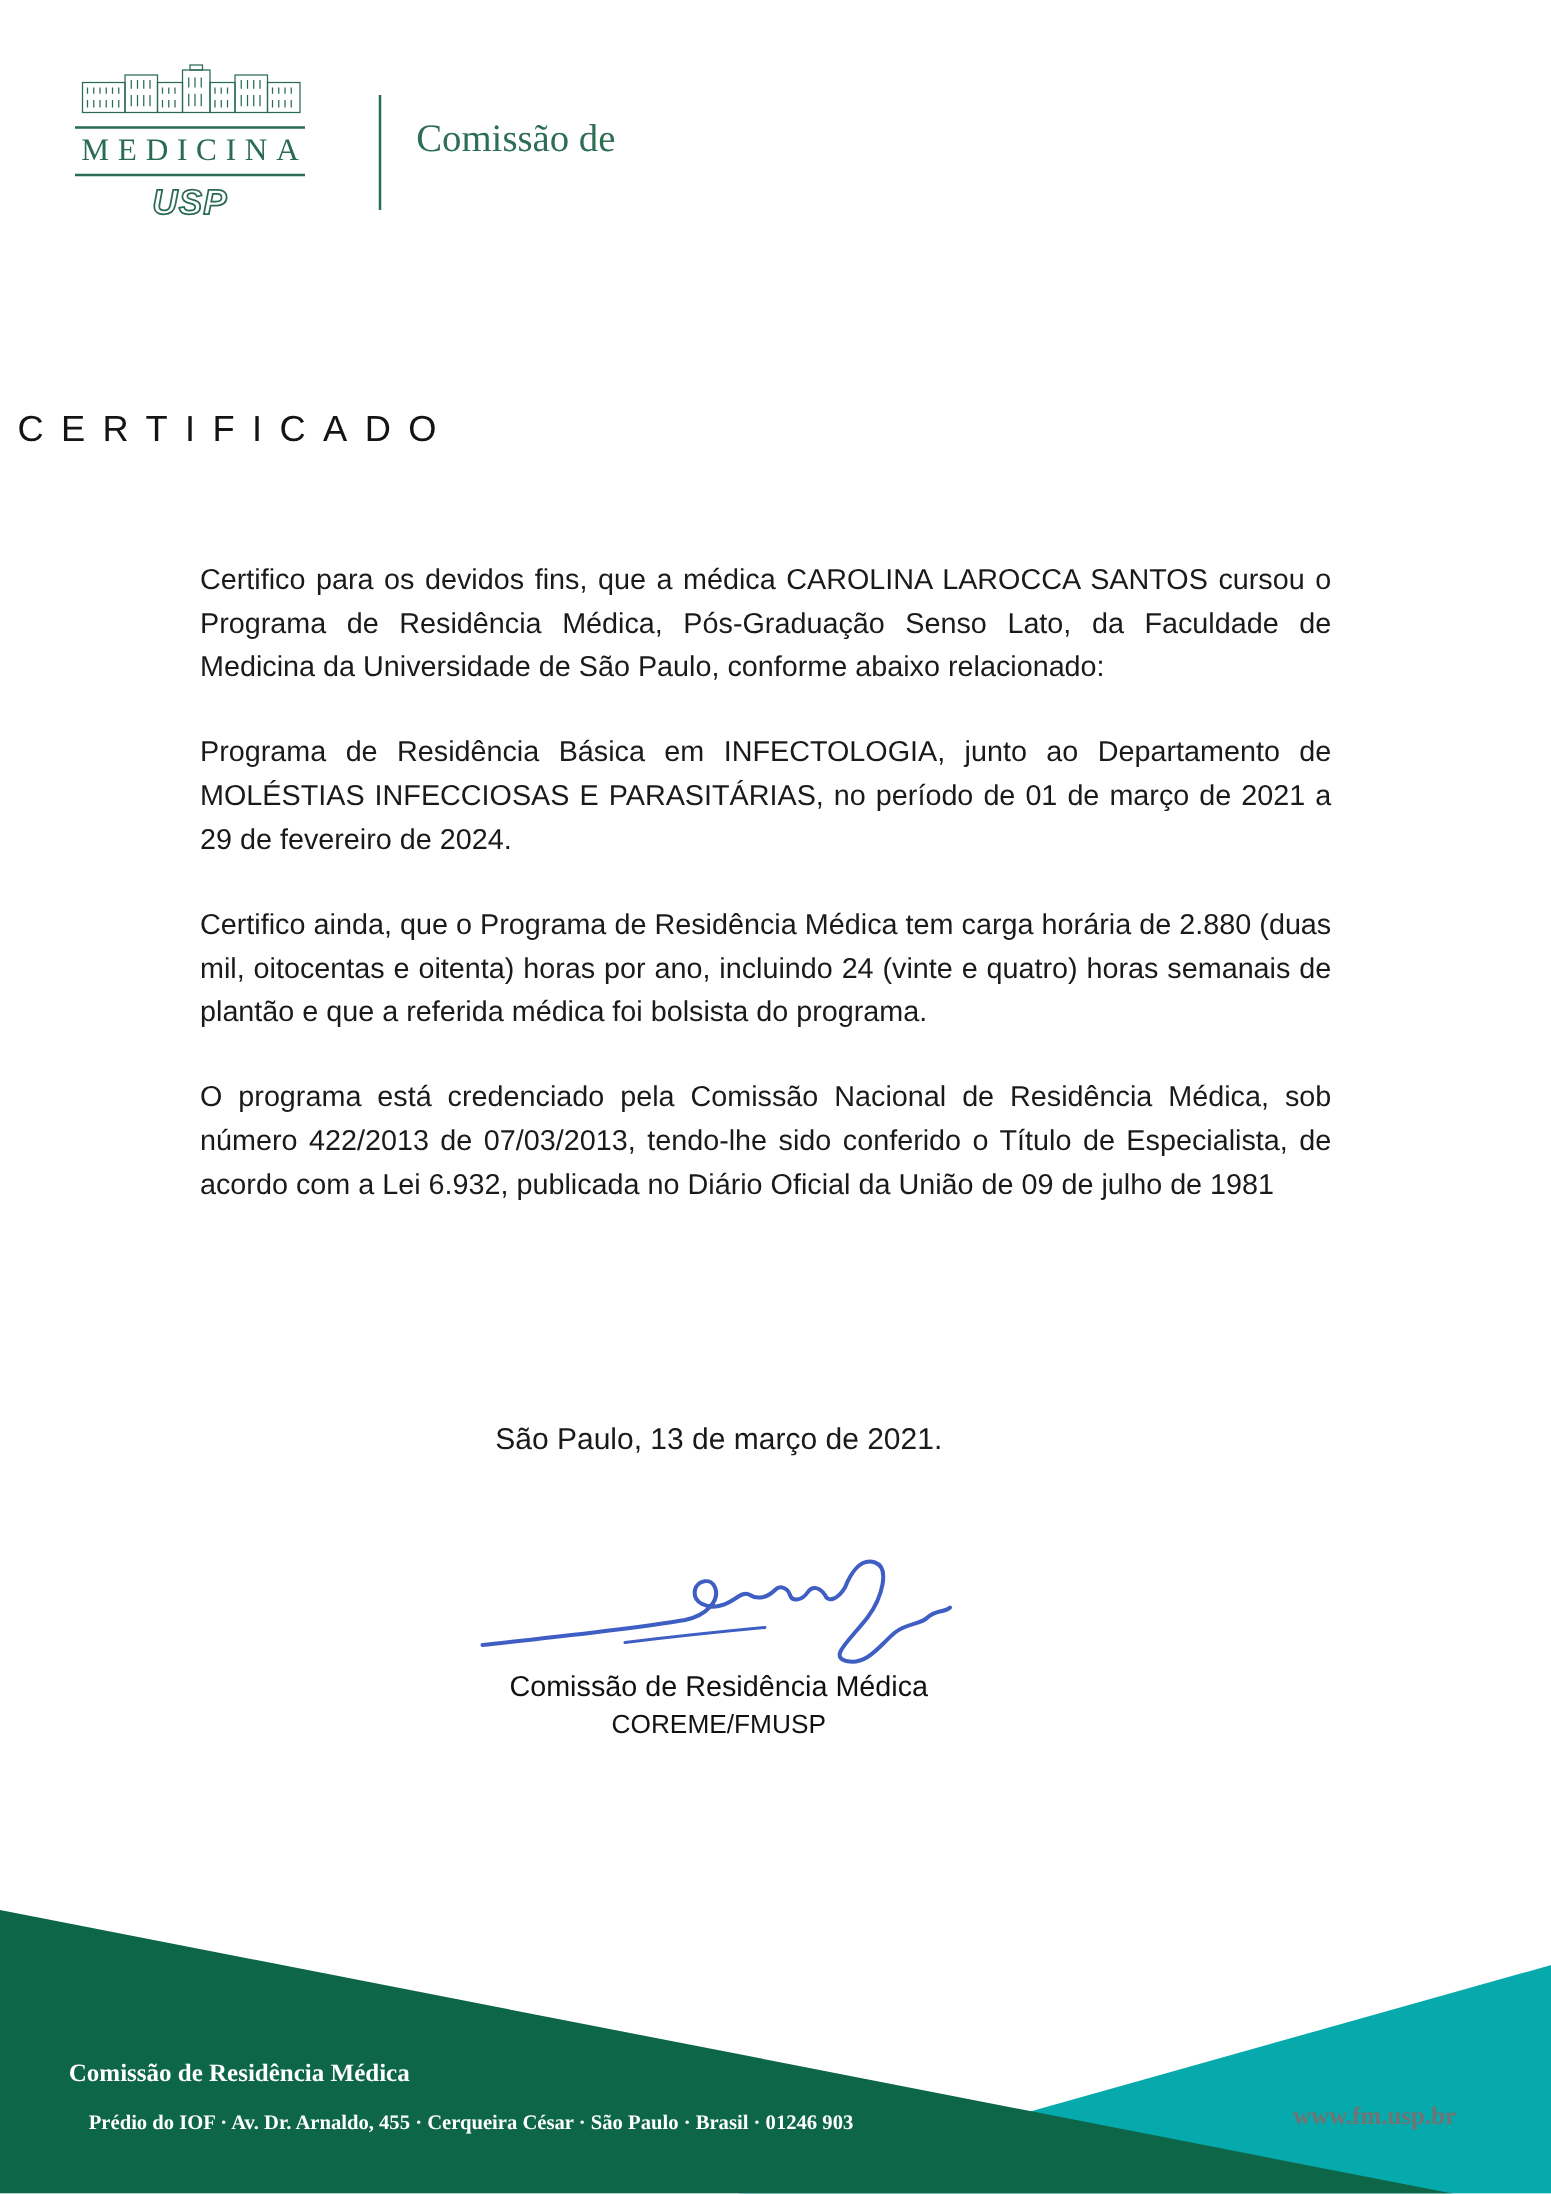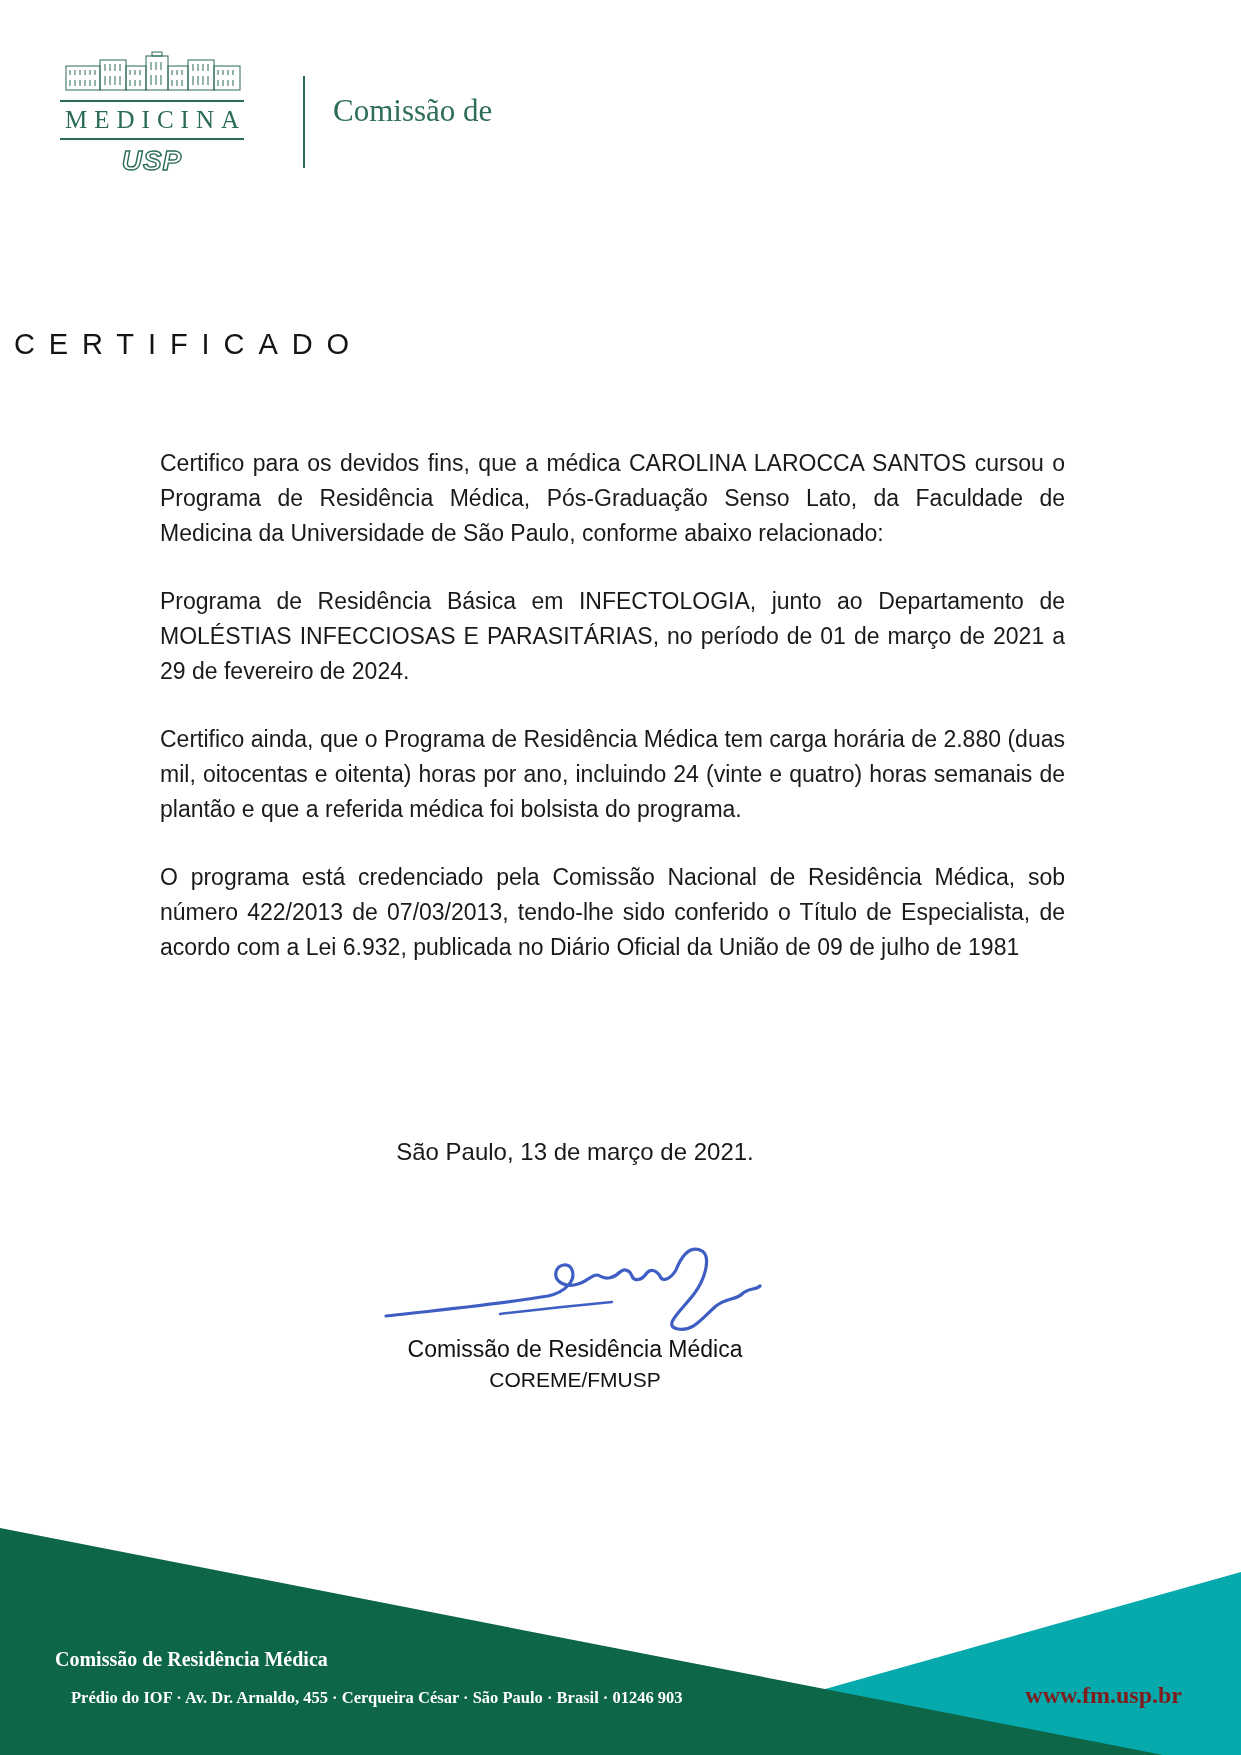--- a/index.html
+++ b/index.html
@@ -132,26 +132,26 @@
     left: 55px;
     top: 1688px;
     font-family: "Liberation Serif", serif;
     font-weight: bold;
     font-size: 16.5px;
     color: #ffffff;
     margin-left: 16px;
   }
   .footer-site {
     position: absolute;
-    right: 59px;
+    right: 76px;
     top: 1682px;
     font-family: "Liberation Serif", serif;
     font-weight: bold;
-    font-size: 24px;
-    color: #7f1d1d;
+    font-size: 20px;
+    color: #737373;
   }
 </style>
 </head>
 <body>
 
 <div class="page">
 
   <div class="logo">
     <svg width="185" height="44" viewBox="0 0 185 44">
       <g stroke="#2a6b53" fill="none" stroke-width="1">

